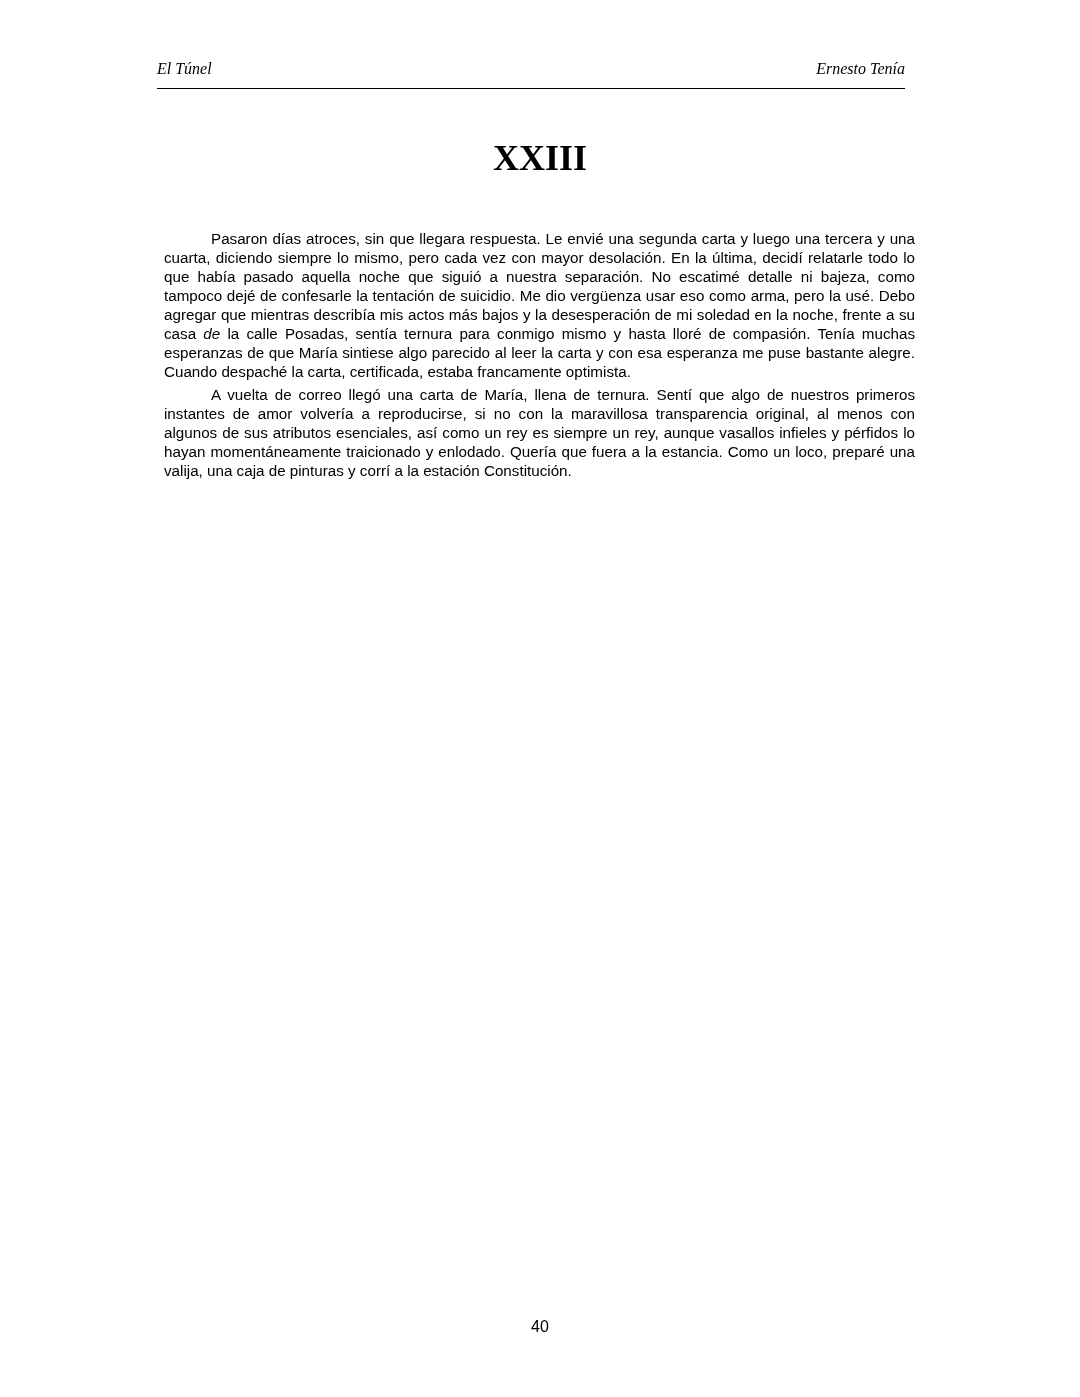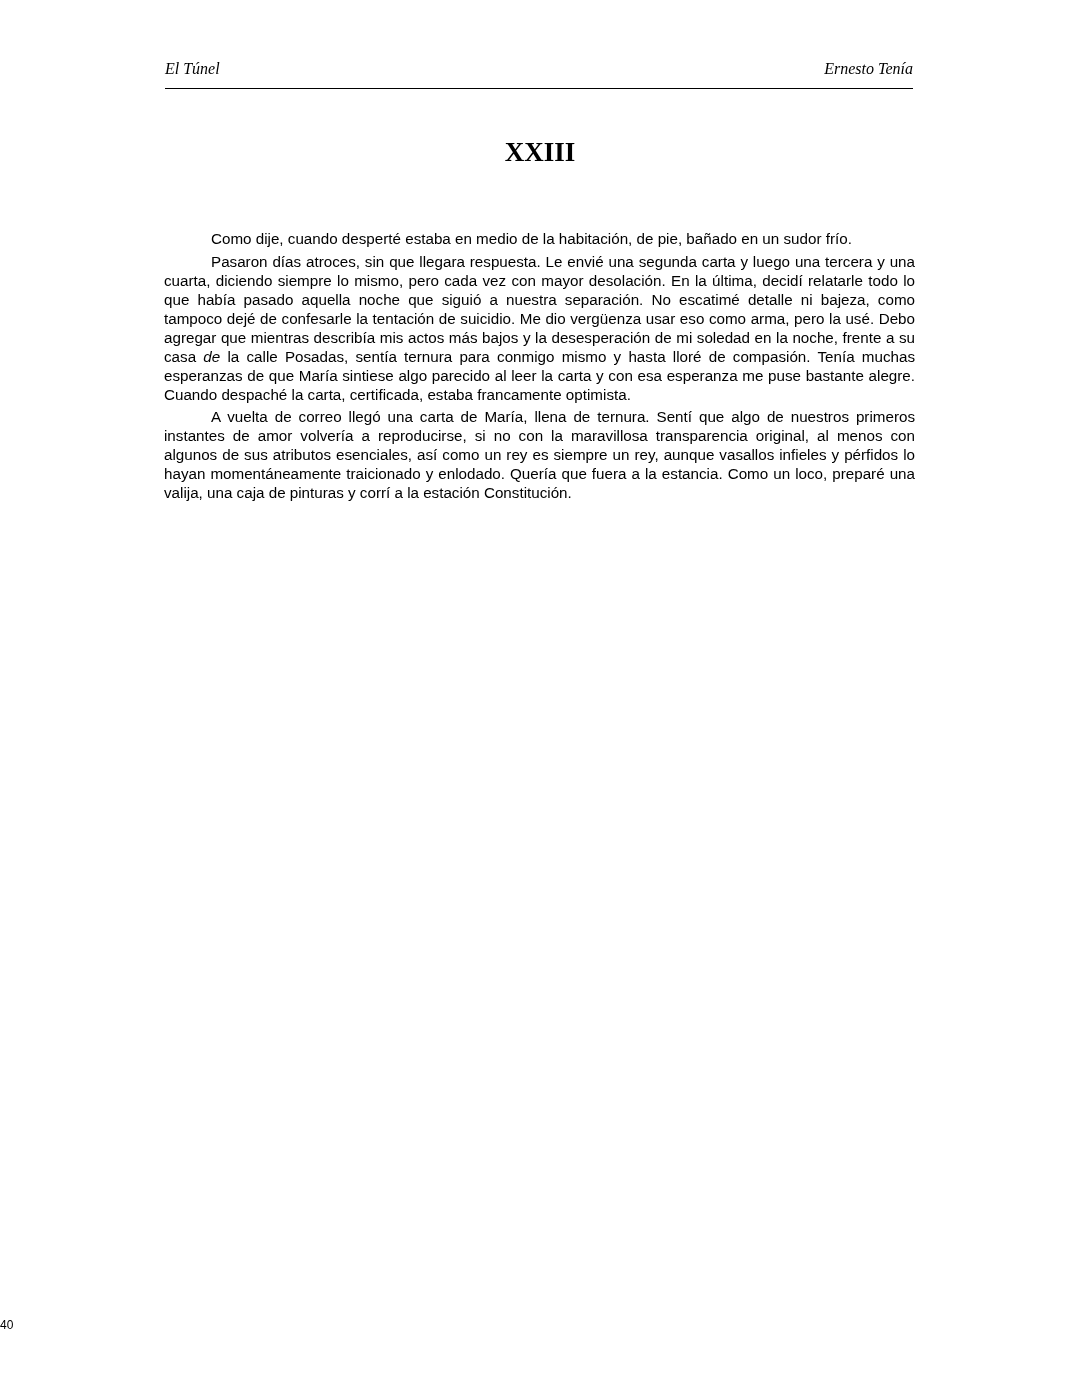--- a/index.html
+++ b/index.html
@@ -1,46 +1,45 @@
 <!DOCTYPE html>
 <html><head>
 <meta charset="utf-8">
 <style>
   html, body { margin: 0; padding: 0; background: #ffffff; }
   body { width: 1080px; height: 1397px; position: relative; overflow: hidden; }
   .header {
-    position: absolute; left: 165px; top: 58px; width: 748px; height: 30px;
+    position: absolute; left: 157px; top: 58px; width: 748px; height: 30px;
     border-bottom: 1.5px solid #000;
     font-family: "Liberation Serif", serif; font-style: italic; font-size: 16px; color: #000;
   }
   .header .left { position: absolute; left: 0; top: 2px; }
   .header .right { position: absolute; right: 0; top: 2px; }
   .chapter {
     position: absolute; left: 0; width: 1080px; top: 137px; text-align: center;
-    font-family: "Liberation Serif", serif; font-weight: bold; font-size: 27px; color: #000;
+    font-family: "Liberation Serif", serif; font-weight: bold; font-size: 36px; color: #000;
   }
   .body-text {
     position: absolute; left: 164px; top: 229px; width: 751px;
     font-family: "Liberation Sans", sans-serif; font-size: 15.2px; line-height: 19px; color: #000;
   }
   .body-text p { margin: 0 0 3.5px 0; text-indent: 47px; text-align: justify; }
   .page-number {
-    position: absolute; left: 0; width: 1080px; top: 1318px; text-align: left;
-    font-family: "Liberation Sans", sans-serif; font-size: 12px; color: #000;
+    position: absolute; left: 0; width: 1080px; top: 1318px; text-align: center;
+    font-family: "Liberation Sans", sans-serif; font-size: 16px; color: #000;
   }
 </style>
 </head>
 <body>
 
 <div class="header">
   <span class="left">El Túnel</span>
   <span class="right">Ernesto Tenía</span>
 </div>
 
 <div class="chapter">XXIII</div>
 
 <div class="body-text">
-  <p>Como dije, cuando desperté estaba en medio de la habitación, de pie, bañado en un sudor frío.</p>
   <p><span>Pasaron días atroces, sin que llegara respuesta. Le envié una segunda carta y luego una tercera y una cuarta, diciendo siempre lo mismo, pero cada vez con mayor desolación. En la última, decidí relatarle todo lo que había pasado aquella noche que siguió a nuestra separación. No escatimé detalle ni bajeza, como tampoco dejé de confesarle la tentación de suicidio. Me dio vergüenza usar eso como arma, pero la usé. Debo agregar que mientras describía mis actos más bajos y la desesperación de mi soledad en la noche, frente a su casa </span><em>de</em><span> la calle Posadas, sentía ternura para conmigo mismo y hasta lloré de compasión. Tenía muchas esperanzas de que María sintiese algo parecido al leer la carta y con esa esperanza me puse bastante alegre. Cuando despaché la carta, certificada, estaba francamente optimista.</span></p>
   <p>A vuelta de correo llegó una carta de María, llena de ternura. Sentí que algo de nuestros primeros instantes de amor volvería a reproducirse, si no con la maravillosa transparencia original, al menos con algunos de sus atributos esenciales, así como un rey es siempre un rey, aunque vasallos infieles y pérfidos lo hayan momentáneamente traicionado y enlodado. Quería que fuera a la estancia. Como un loco, preparé una valija, una caja de pinturas y corrí a la estación Constitución.</p>
 </div>
 
 <div class="page-number">40</div>
 
 </body></html>

